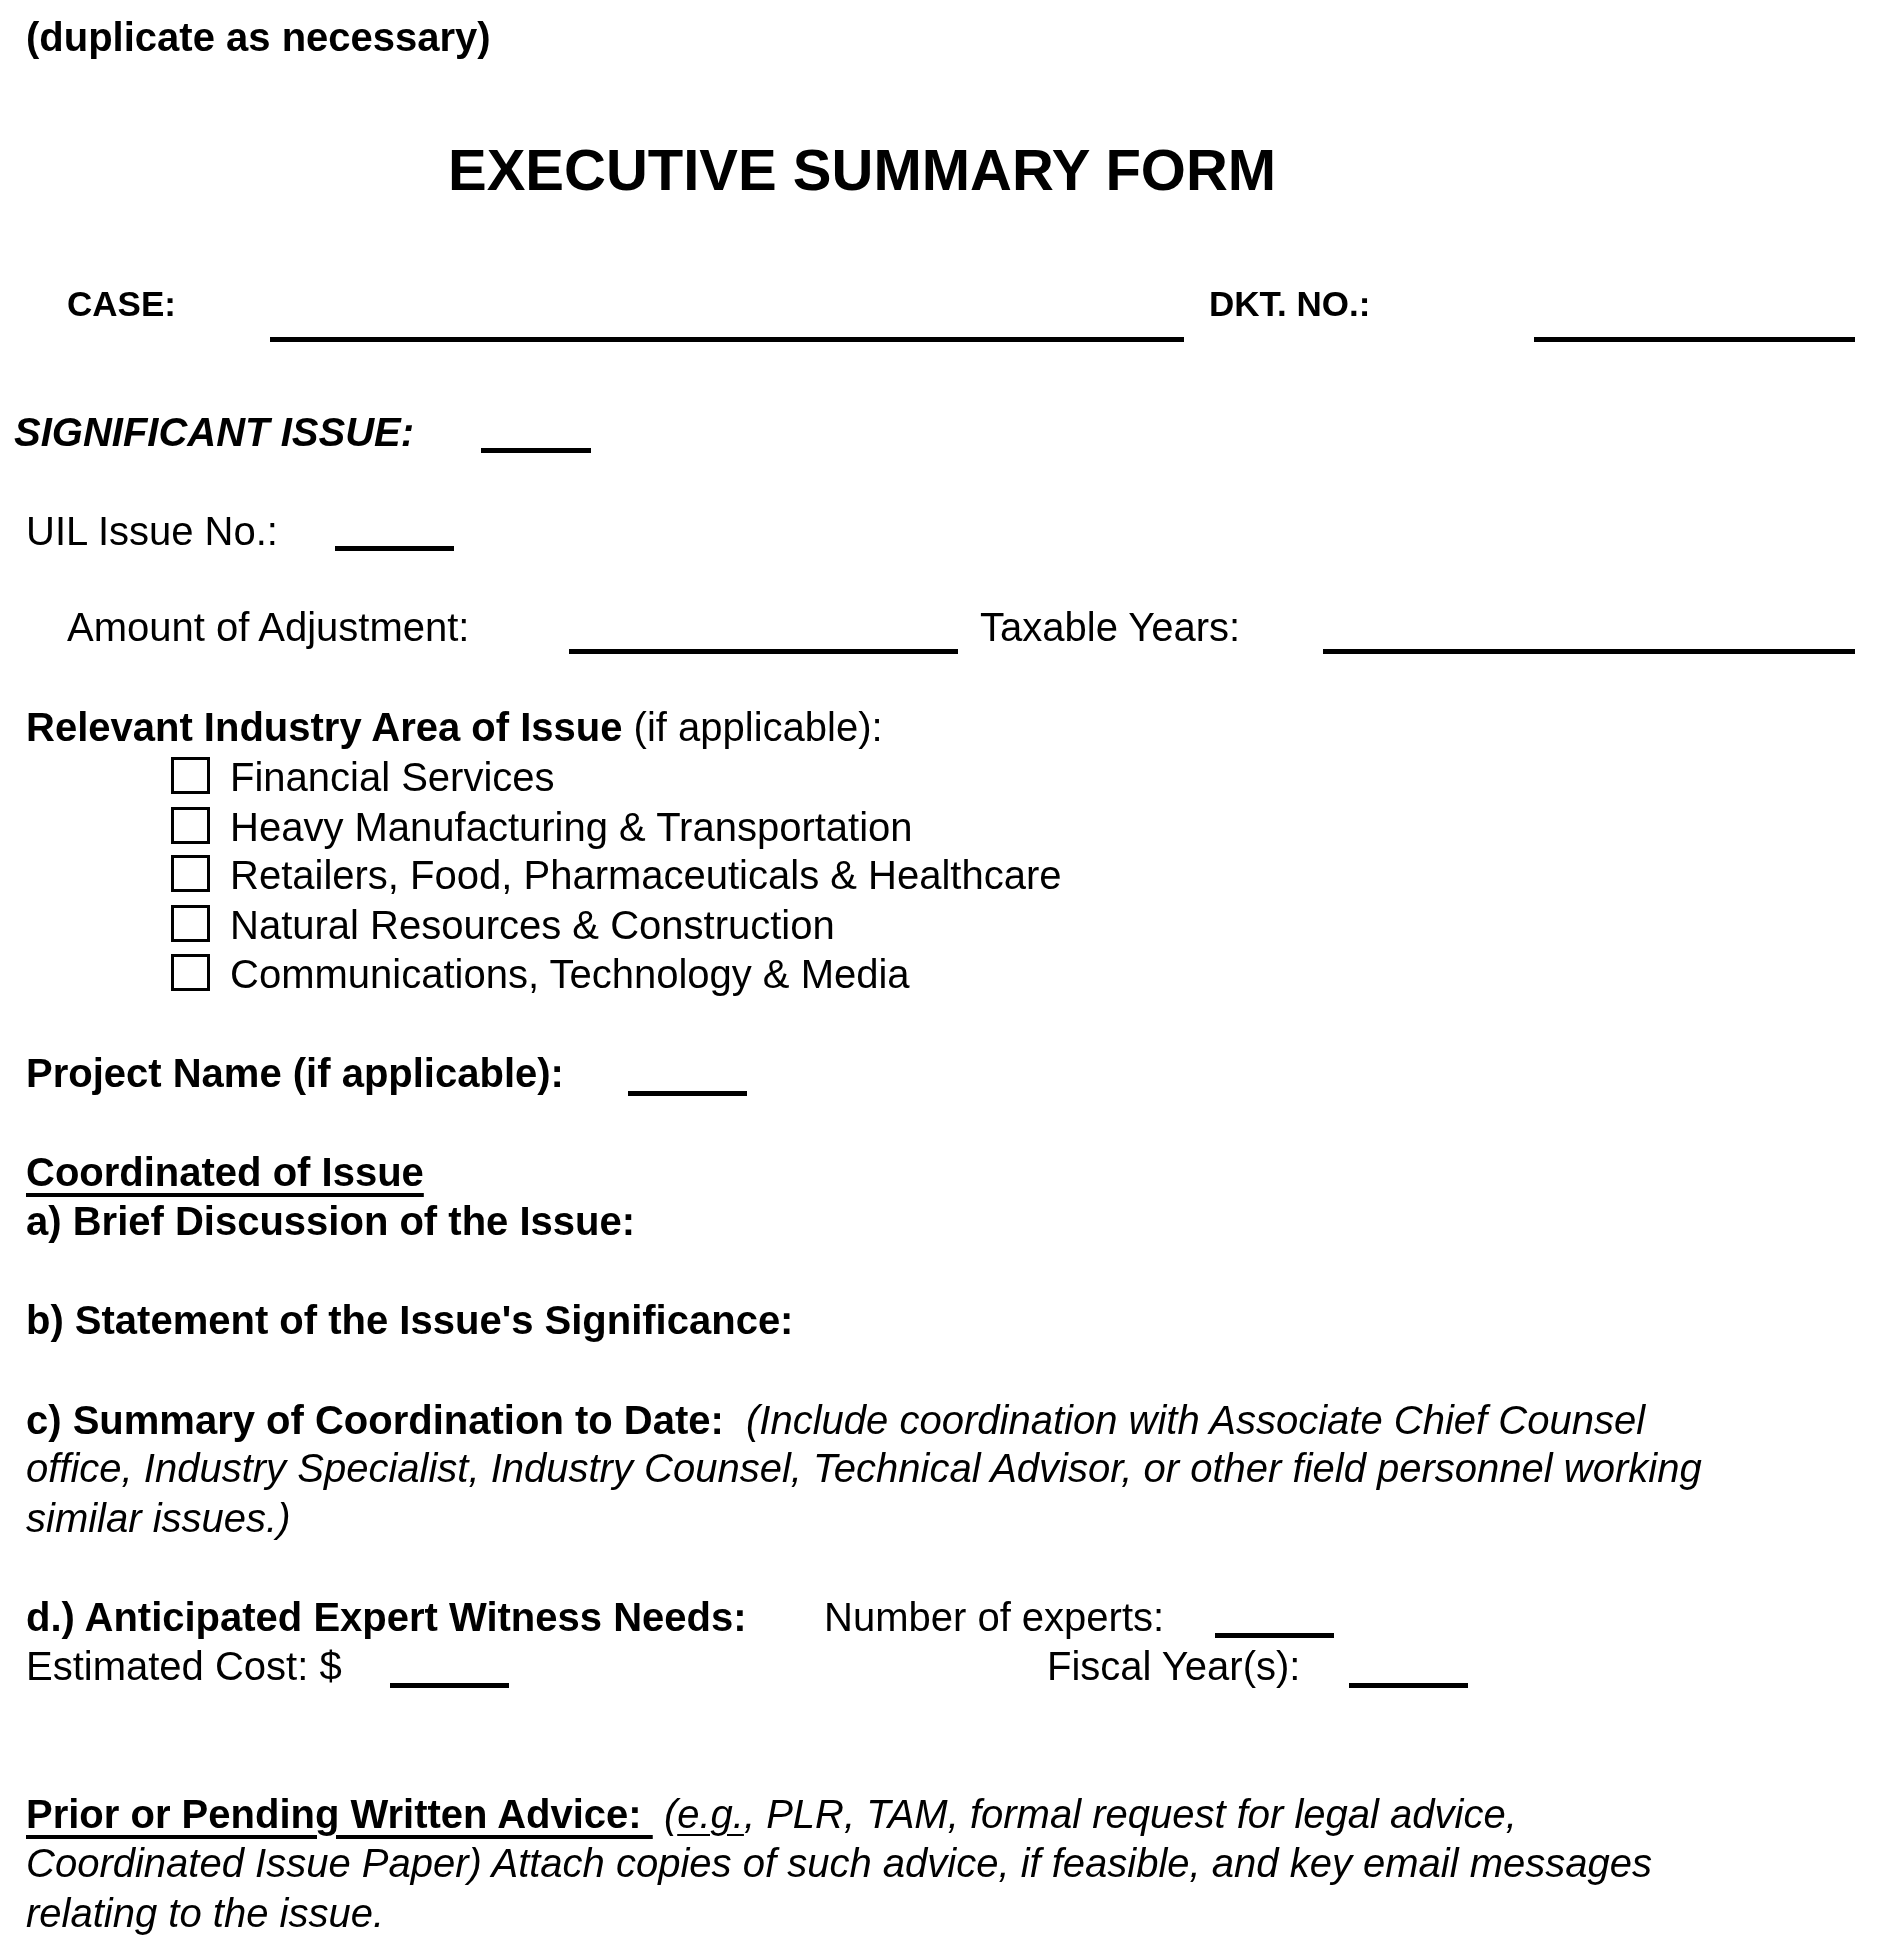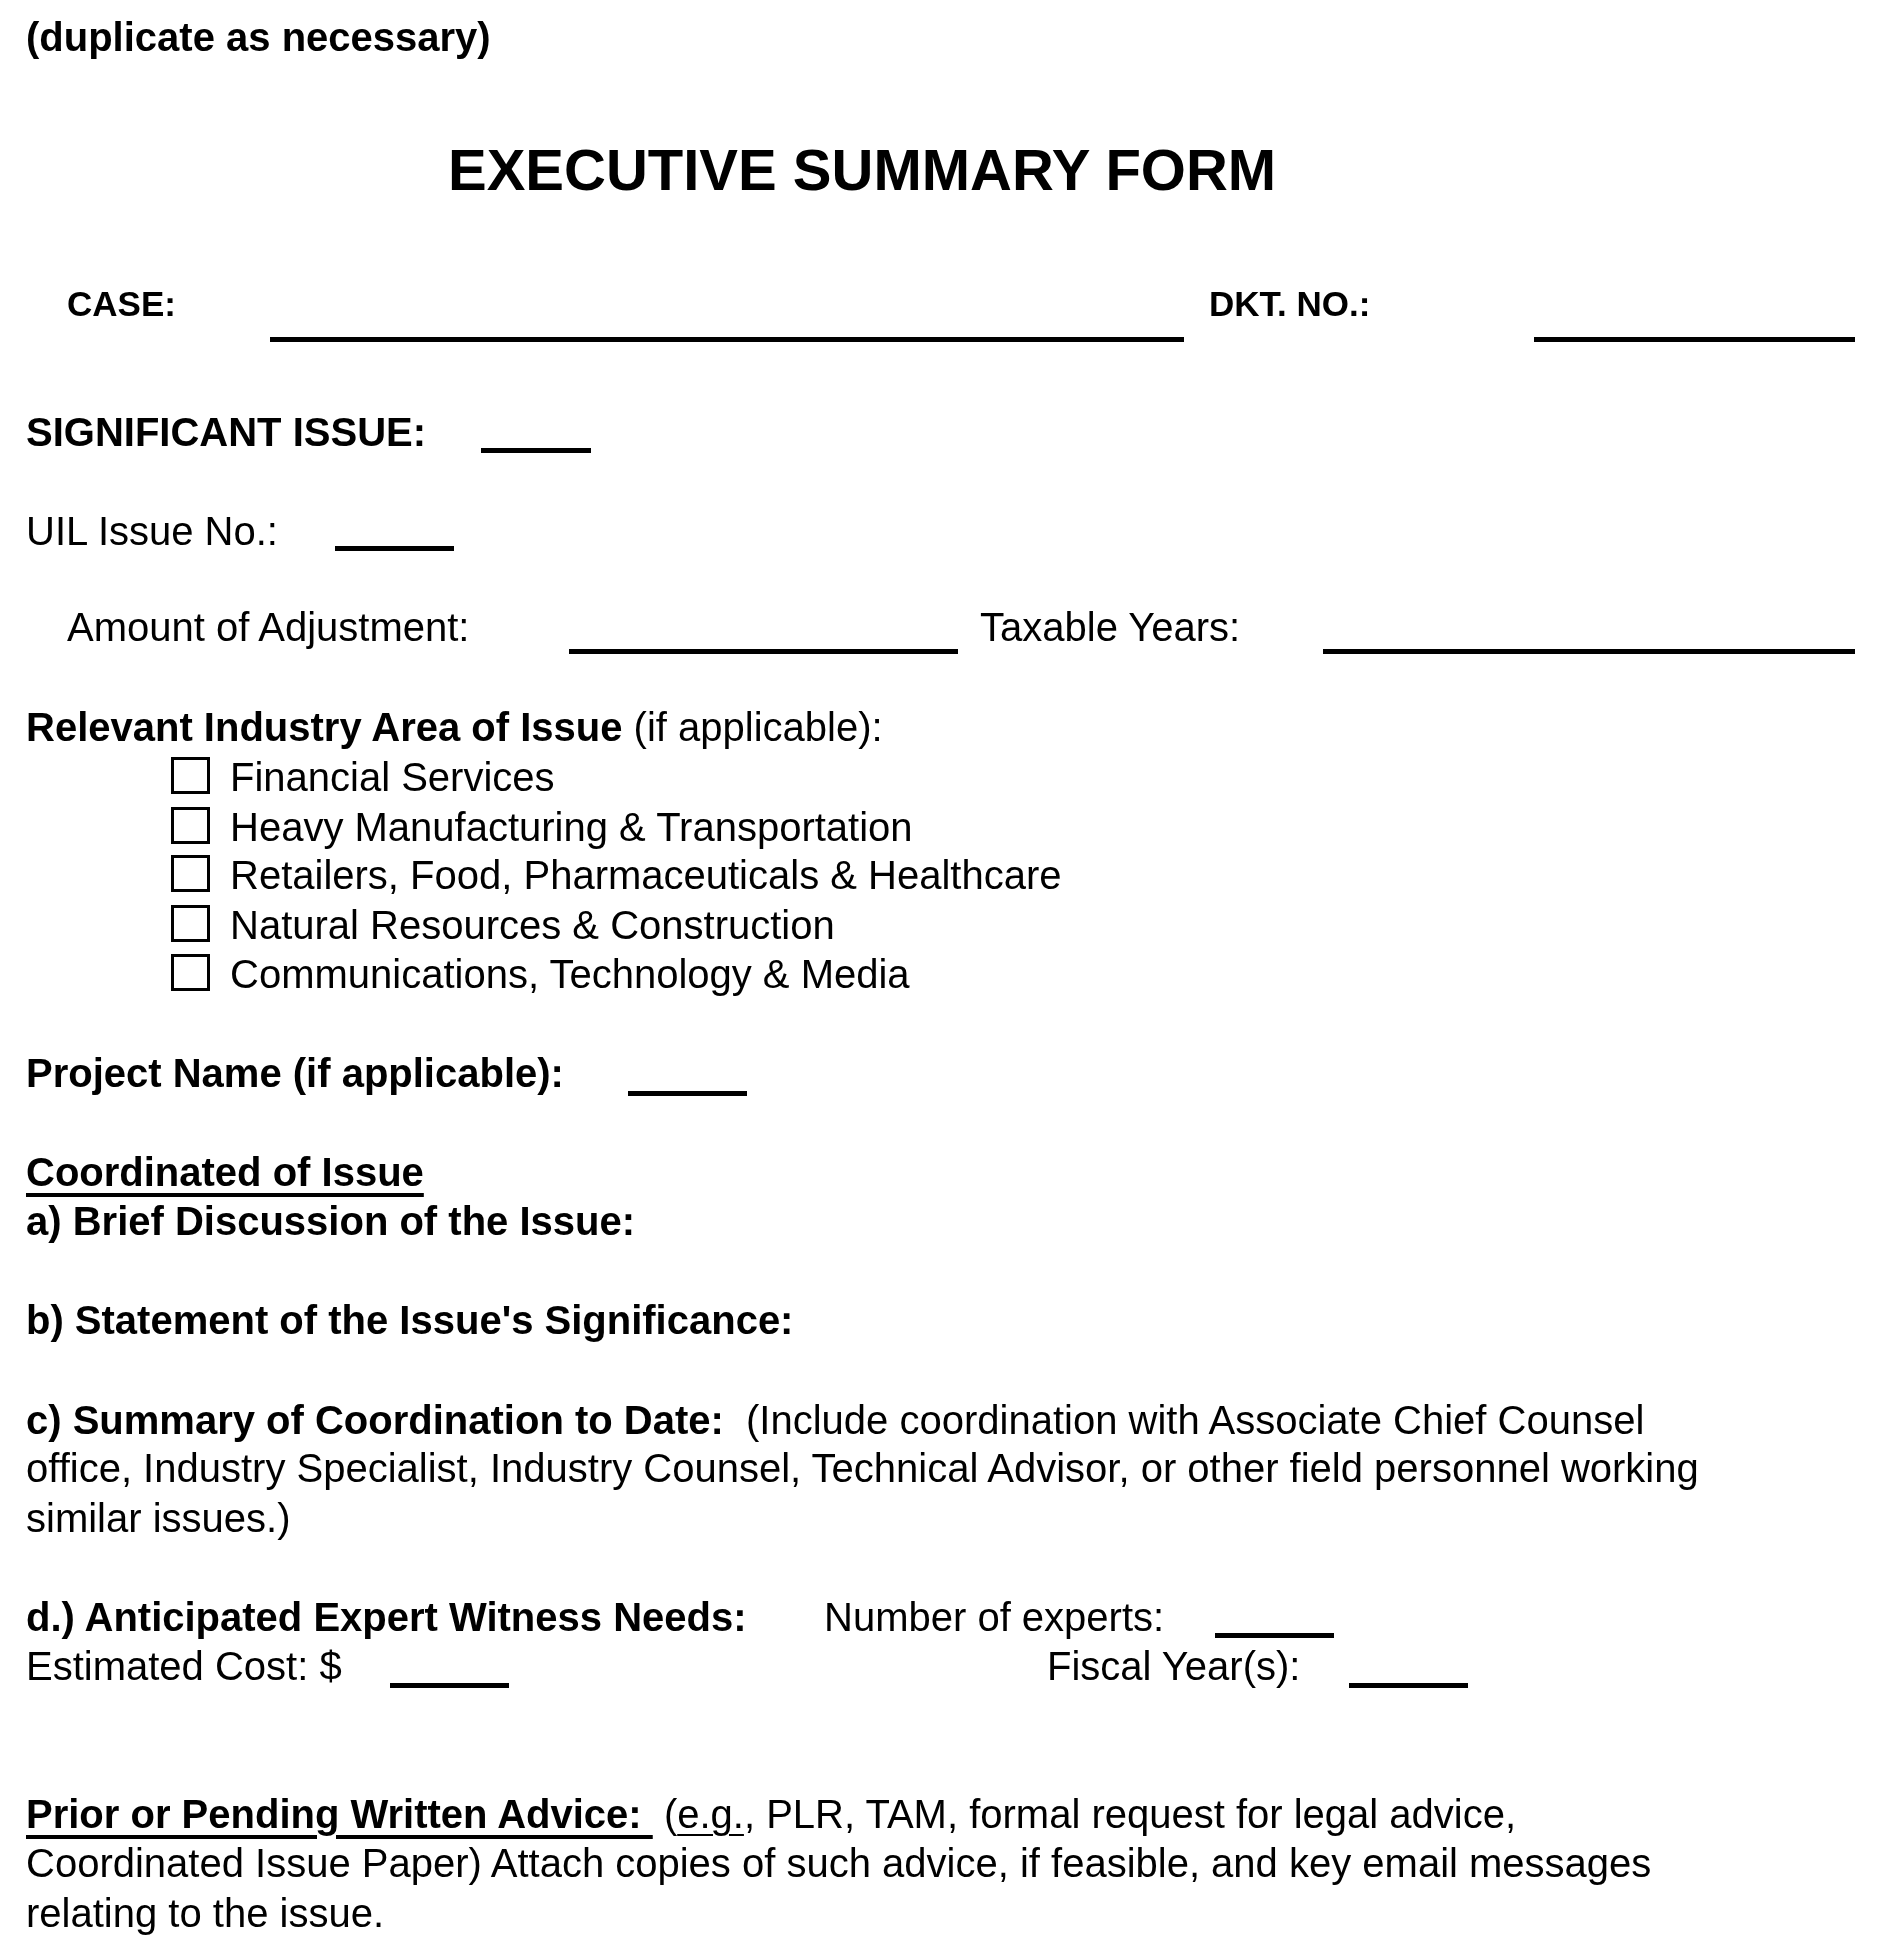--- a/index.html
+++ b/index.html
@@ -2,42 +2,42 @@
 <html style="font-size:15px"><head>
   <meta charset="utf-8">
   <style>
     html, body { margin: 0; padding: 0; background: #ffffff; }
     body {
       width: 1892px; height: 1958px; position: relative; overflow: hidden;
       font-family: "Liberation Sans", sans-serif; color: #000000;
     }
     .abs { position: absolute; white-space: nowrap; line-height: 1; }
     .b { font-weight: bold; }
-    .i { }
+    .i { font-style: italic; }
     .u { text-decoration: underline; text-decoration-thickness: 3.7px; text-underline-offset: 6.6px; }
     .fs44 { font-size: 40px; }
     .fs52 { font-size: 35px; }
     .fs62 { font-size: 58px; }
     .line { position: absolute; height: 4.7px; background: #000; }
     .chk {
       position: absolute; width: 39px; height: 37px; border: 3.7px solid #000; box-sizing: border-box;
     }
   </style>
 </head>
 <body>
 
 <div class="abs b fs44" style="left:26px; top:17px;">(duplicate as necessary)</div>
 <div class="abs b fs62" style="left:448px; top:141px;">EXECUTIVE SUMMARY FORM</div>
 
 <div class="abs b fs52" style="left:67px; top:286px;">CASE:</div>
 <div class="line" style="left:270px; top:337px; width:914px;"></div>
 <div class="abs b fs52" style="left:1209px; top:286px;">DKT. NO.:</div>
 <div class="line" style="left:1534px; top:337px; width:321px;"></div>
 
-<div class="abs b fs44" style="left:26px; top:412px;">SIGNIFICANT ISSUE:</div>
+<div class="abs b fs44" style="left:14px; top:412px;font-style:italic;">SIGNIFICANT ISSUE:</div>
 <div class="line" style="left:481px; top:448px; width:110px;"></div>
 
 <div class="abs fs44" style="left:26px; top:511px;">UIL Issue No.:</div>
 <div class="line" style="left:335px; top:546px; width:119px;"></div>
 
 <div class="abs fs44" style="left:67px; top:607px;">Amount of Adjustment:</div>
 <div class="line" style="left:569px; top:649px; width:389px;"></div>
 <div class="abs fs44" style="left:980px; top:607px;">Taxable Years:</div>
 <div class="line" style="left:1323px; top:649px; width:532px;"></div>
 

